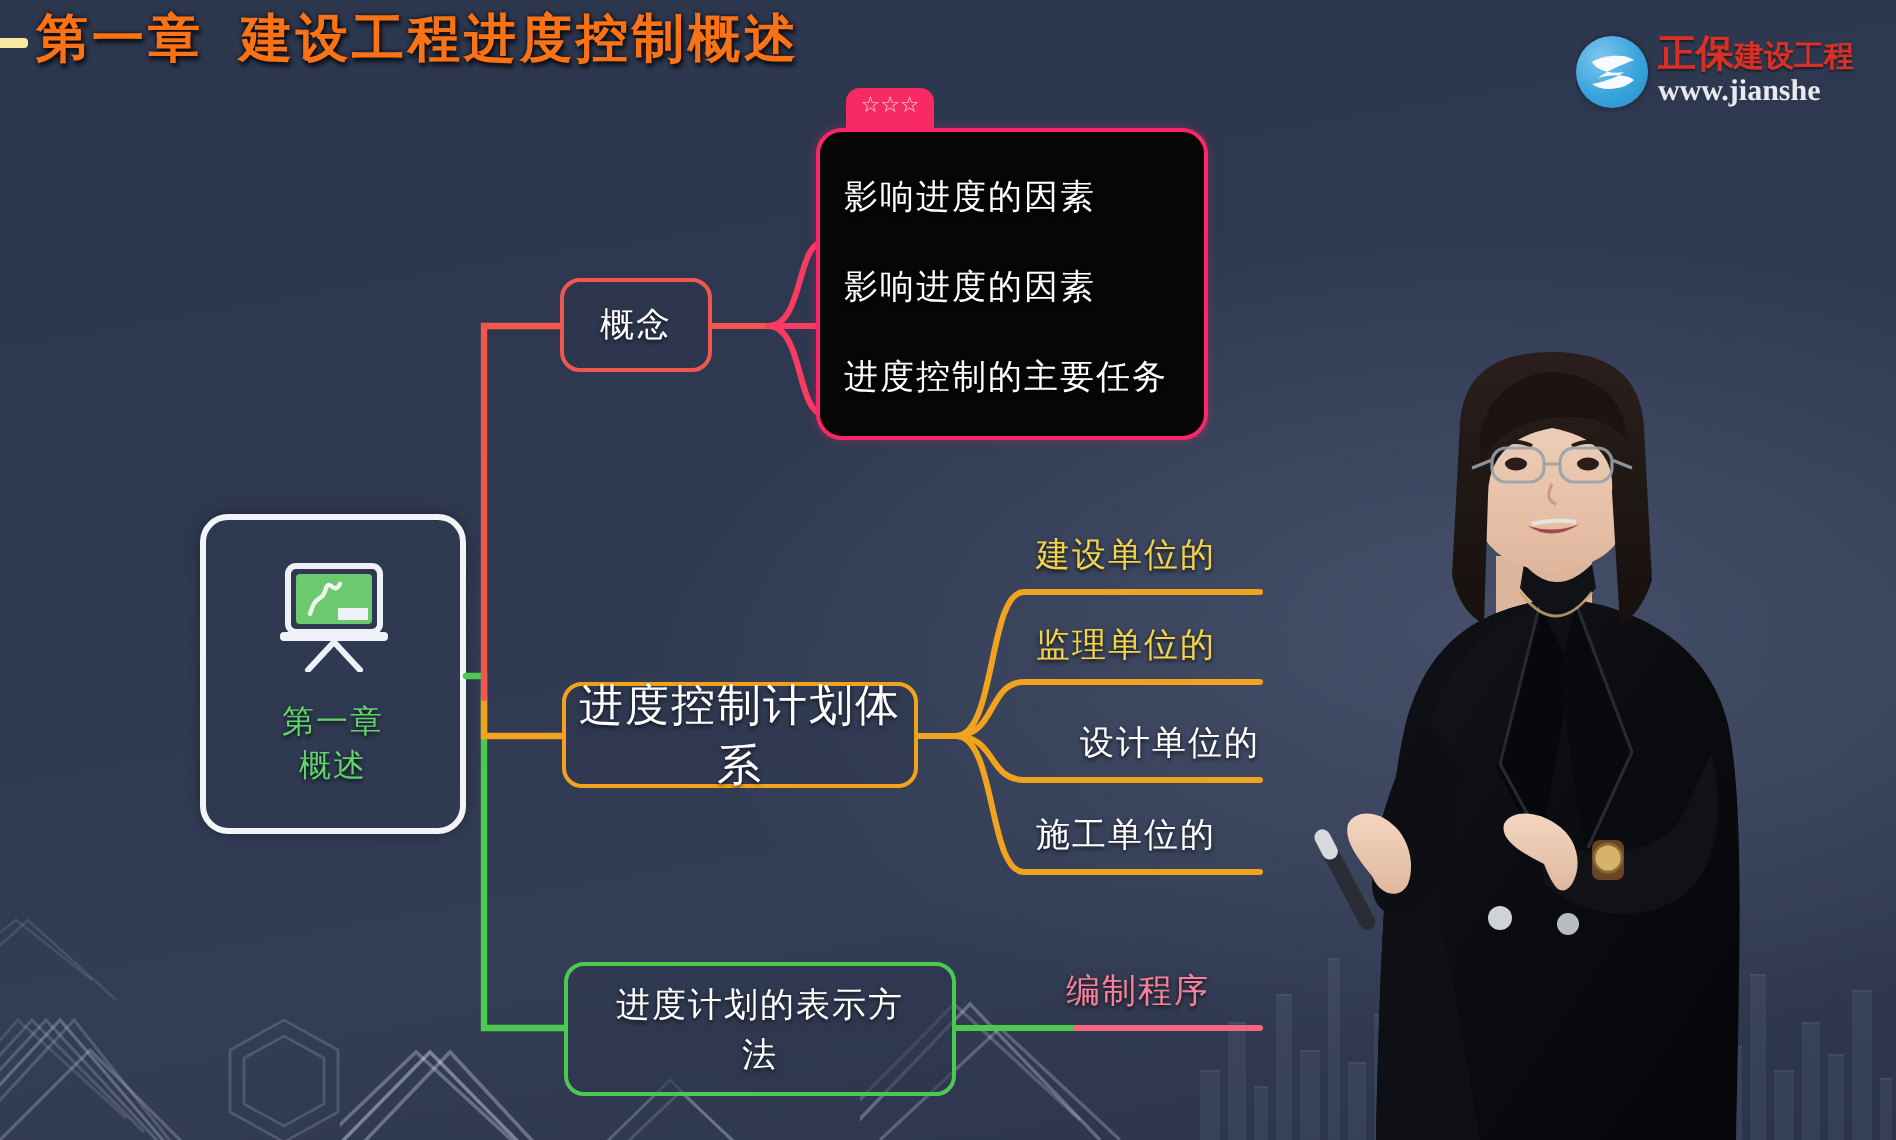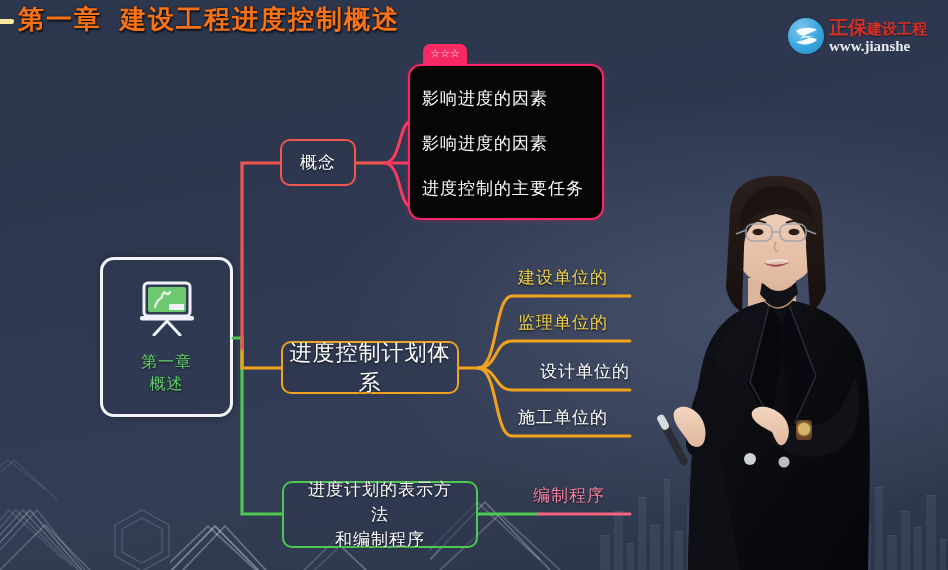--- a/index.html
+++ b/index.html
@@ -365,21 +365,20 @@
     <span>概念</span>
   </div>
 
   <div class="node" id="node-system">
     <span>进度控制计划体系</span>
   </div>
 
   <div class="node" id="node-method">
     <div>
       <div>进度计划的表示方法</div>
-      <div>和编制程序</div>
     </div>
   </div>
 
   <div class="star-badge">
     <span class="stars">☆☆☆</span>
   </div>
   <div id="concept-panel"></div>
 
   <div class="leaf" style="left:422px; top:87px;">影响进度的因素</div>
   <div class="leaf" style="left:422px; top:132px;">影响进度的因素</div>

